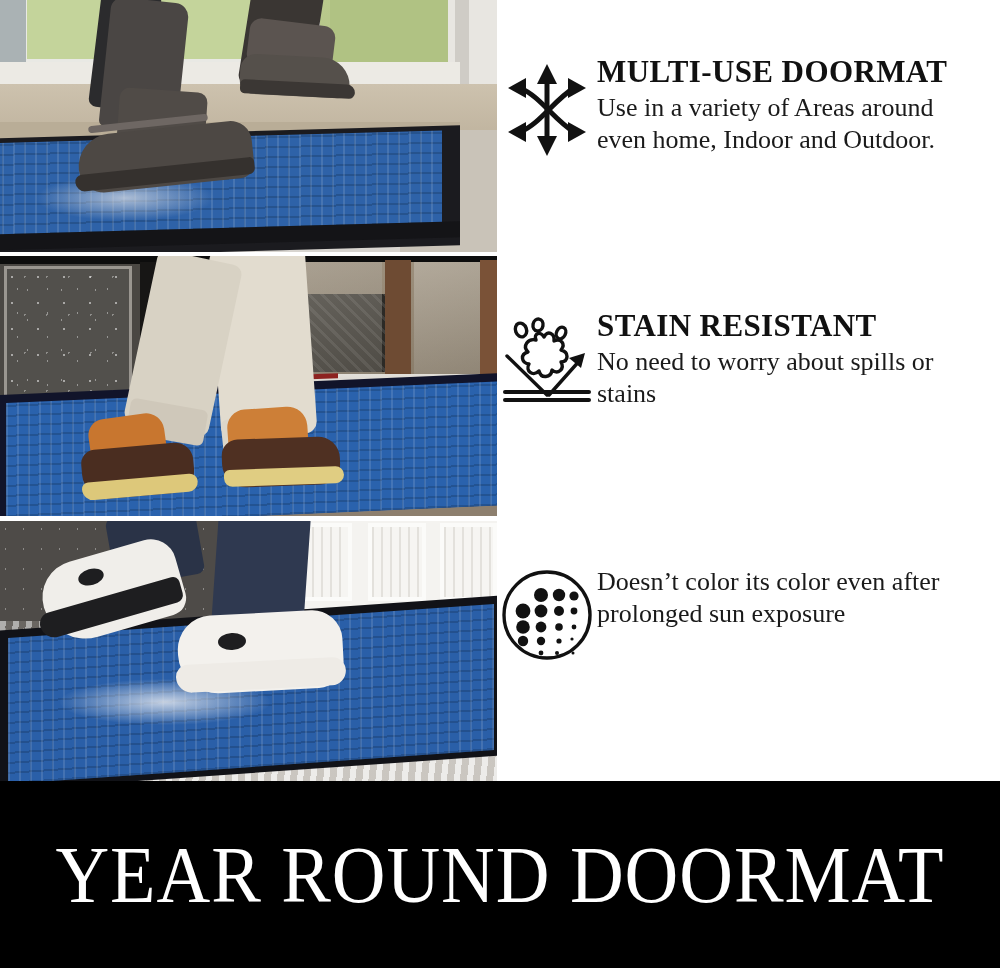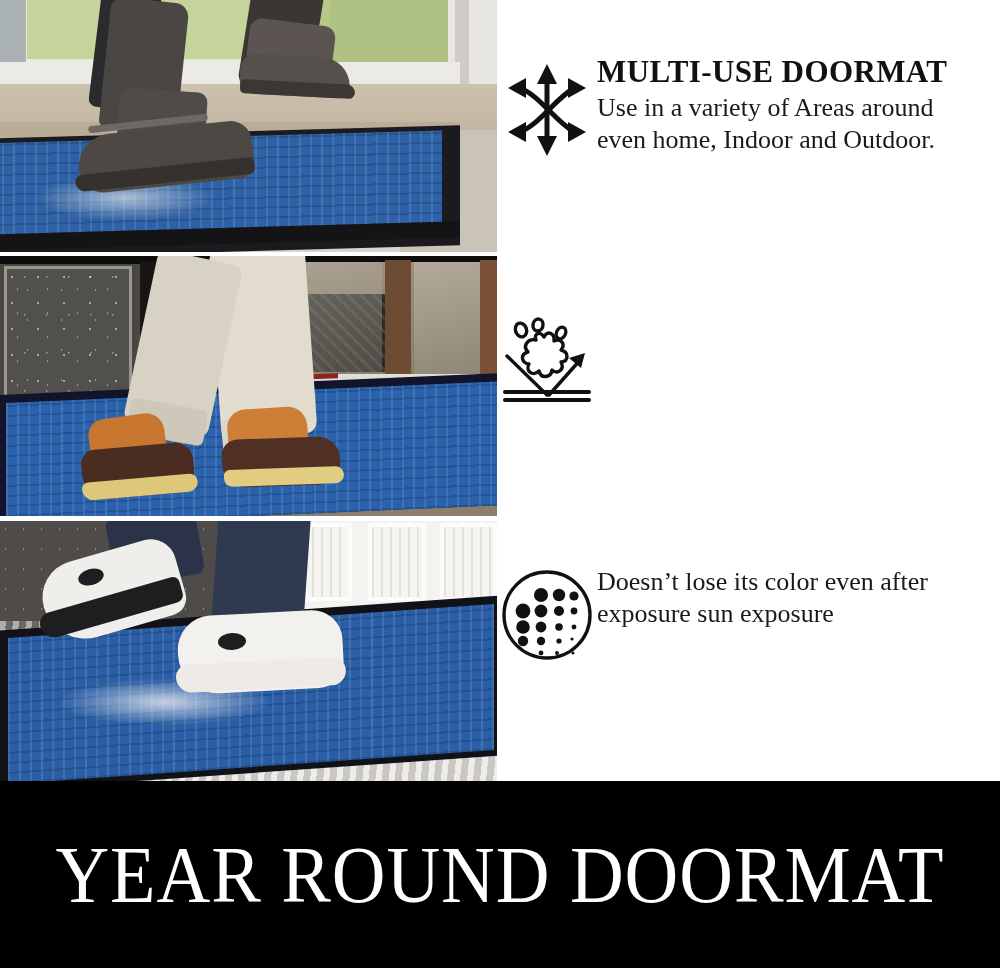--- a/index.html
+++ b/index.html
@@ -296,20 +296,24 @@
                    C62 53 55 59 49 54 C48 62 38 63 36 55
                    C30 61 22 55 26 48 C18 47 17 38 25 36
                    C19 30 25 22 33 24 Z"></path>
           <line x1="4" y1="40" x2="44" y2="79"></line>
           <line x1="46" y1="79" x2="78" y2="43"></line>
           <polygon points="82,37 66,42 78,52" fill="#111" stroke="none"></polygon>
           <line x1="2" y1="76" x2="86" y2="76" stroke-width="4"></line>
           <line x1="2" y1="84" x2="86" y2="84" stroke-width="4"></line>
         </svg>
       </div>
+      <div class="f-text">
+        <div class="f-title">STAIN RESISTANT</div>
+        <div class="f-desc">No need to worry about spills or stains</div>
+      </div>
     </div>
 
     <div class="feature f3">
       <div class="f-icon">
         <svg width="92" height="92" viewBox="0 0 92 92" fill="#111">
           <circle cx="46" cy="46" r="43" fill="none" stroke="#111" stroke-width="3.4"></circle>
           <circle cx="22" cy="42" r="7.4"></circle>
             <circle cx="40" cy="26" r="7.0"></circle>
           <circle cx="22" cy="58" r="6.8"></circle>
             <circle cx="40" cy="42" r="6.4"></circle>
@@ -323,21 +327,21 @@
           <circle cx="73" cy="42" r="3.4"></circle>
           <circle cx="58" cy="72" r="2.6"></circle>
             <circle cx="73" cy="58" r="2.4"></circle>
           <circle cx="40" cy="84" r="2.4"></circle>
             <circle cx="56" cy="84" r="2.0"></circle>
           <circle cx="71" cy="70" r="1.6"></circle>
             <circle cx="72" cy="84" r="1.5"></circle>
         </svg>
       </div>
       <div class="f-text">
-        <div class="f-desc">Doesn’t lose its color even after exposure sun exposure</div>
+        <div class="f-desc">Doesn’t color its color even after prolonged sun exposure</div>
       </div>
     </div>
   </div>
 
   <div class="banner">
     <div class="banner-text">YEAR ROUND DOORMAT</div>
   </div>
 
 </div>
 

